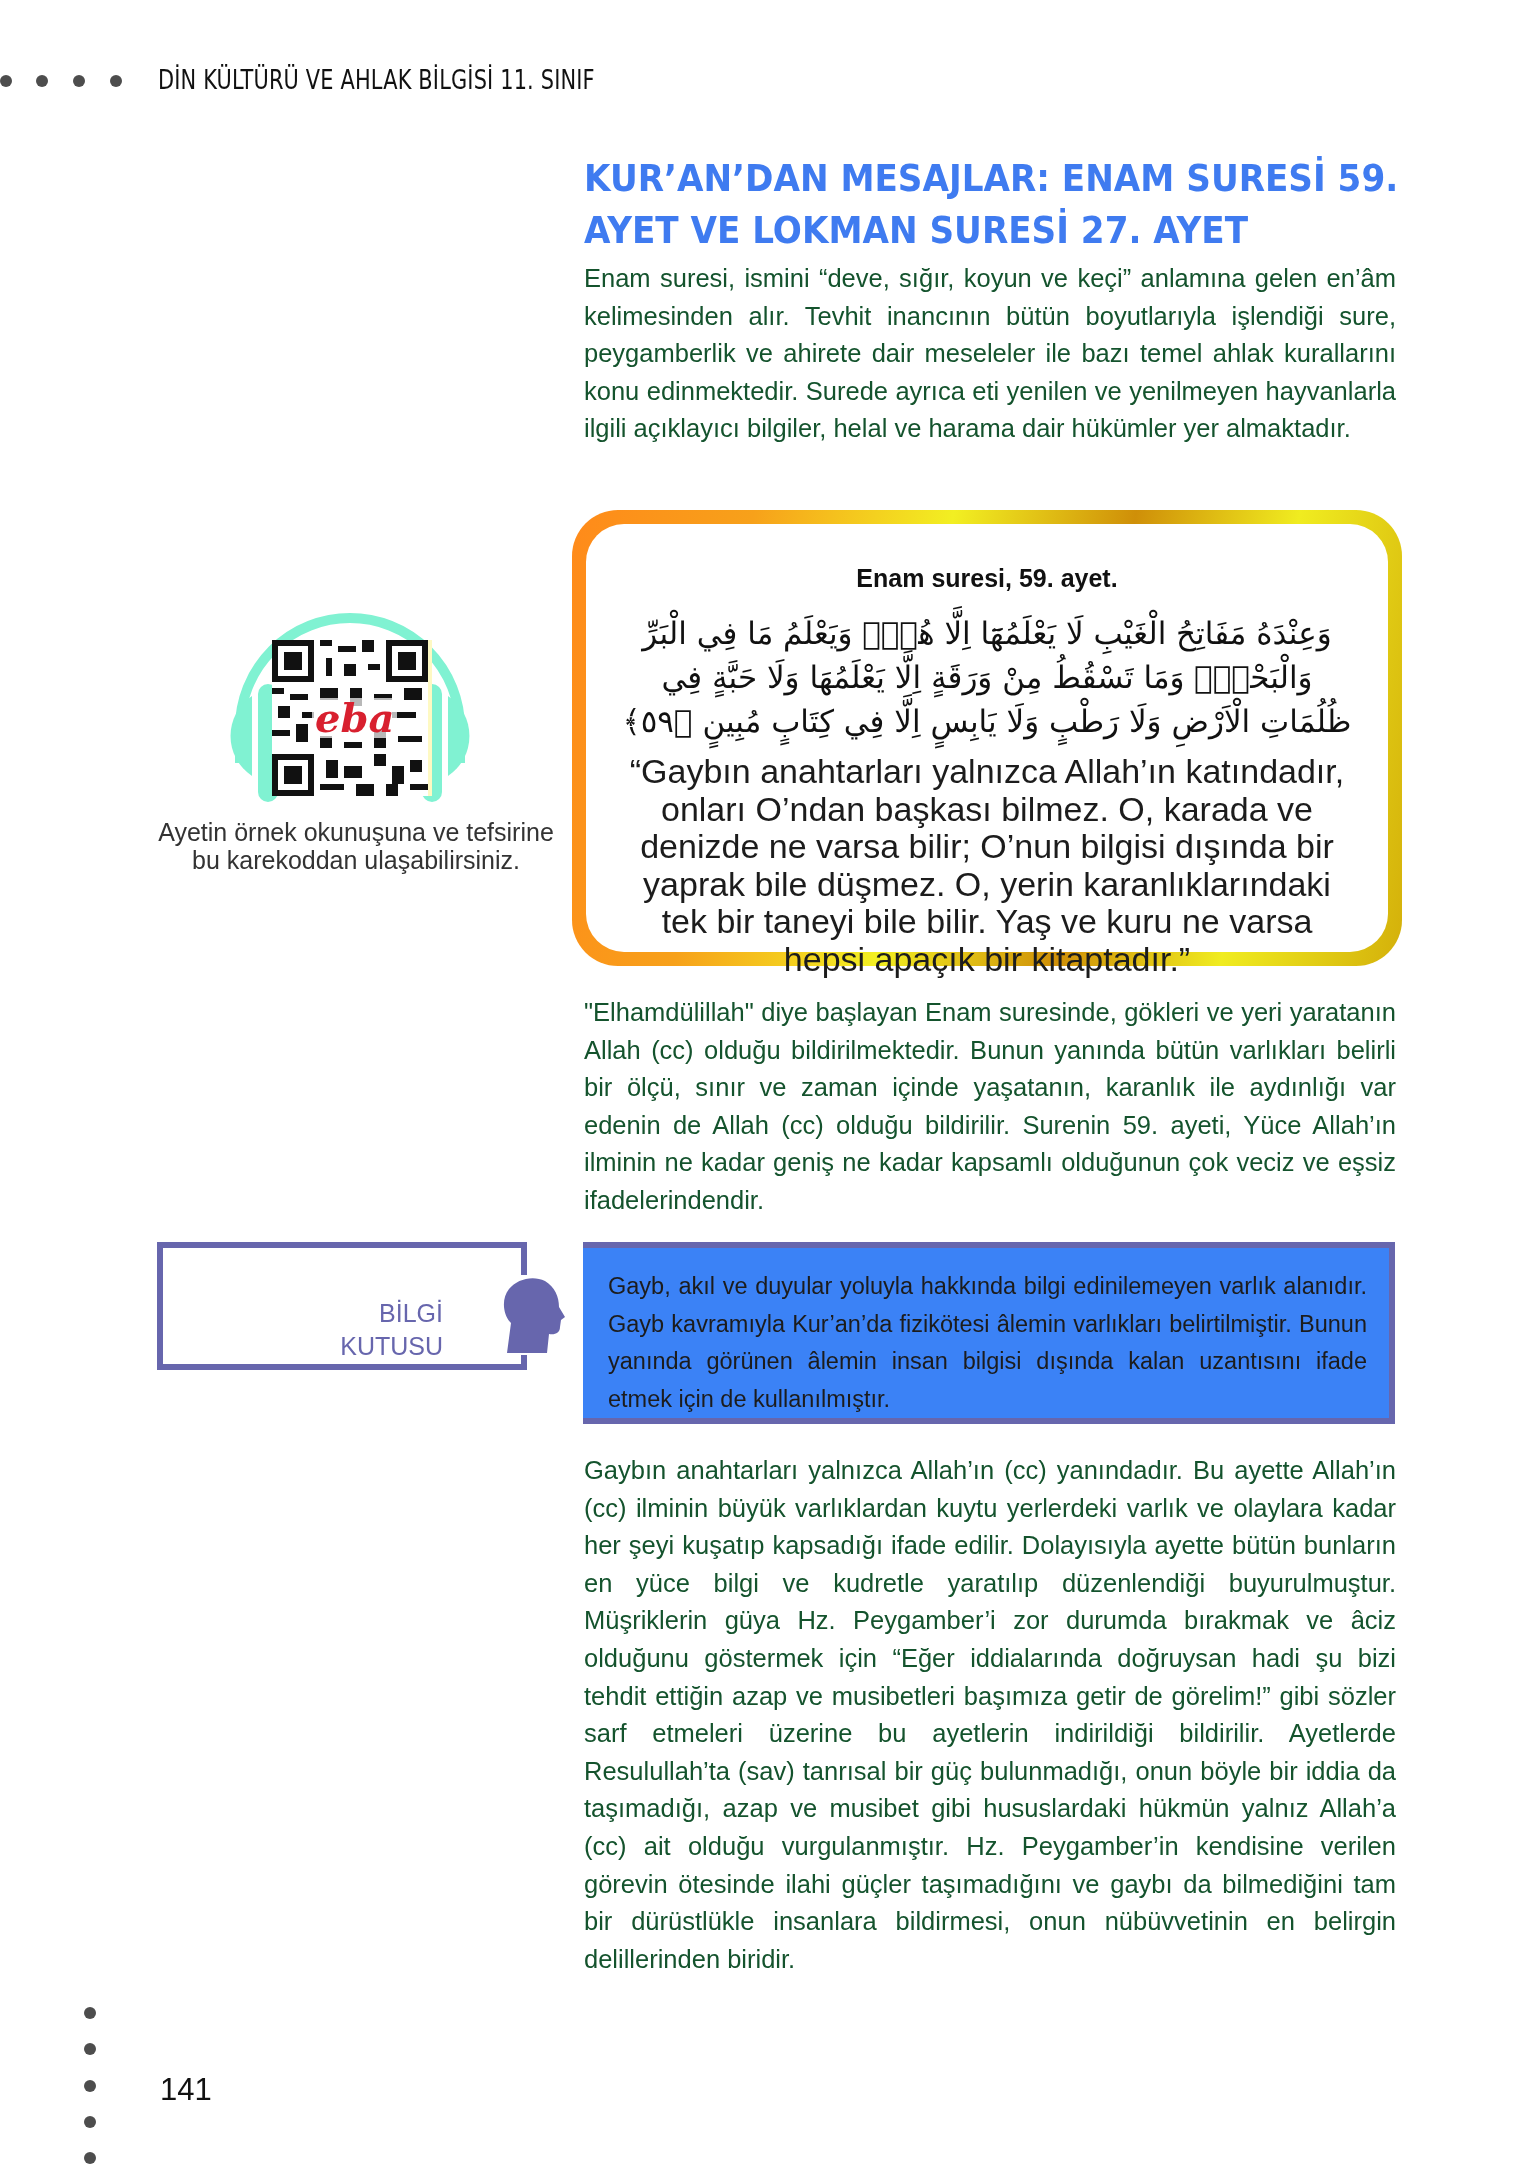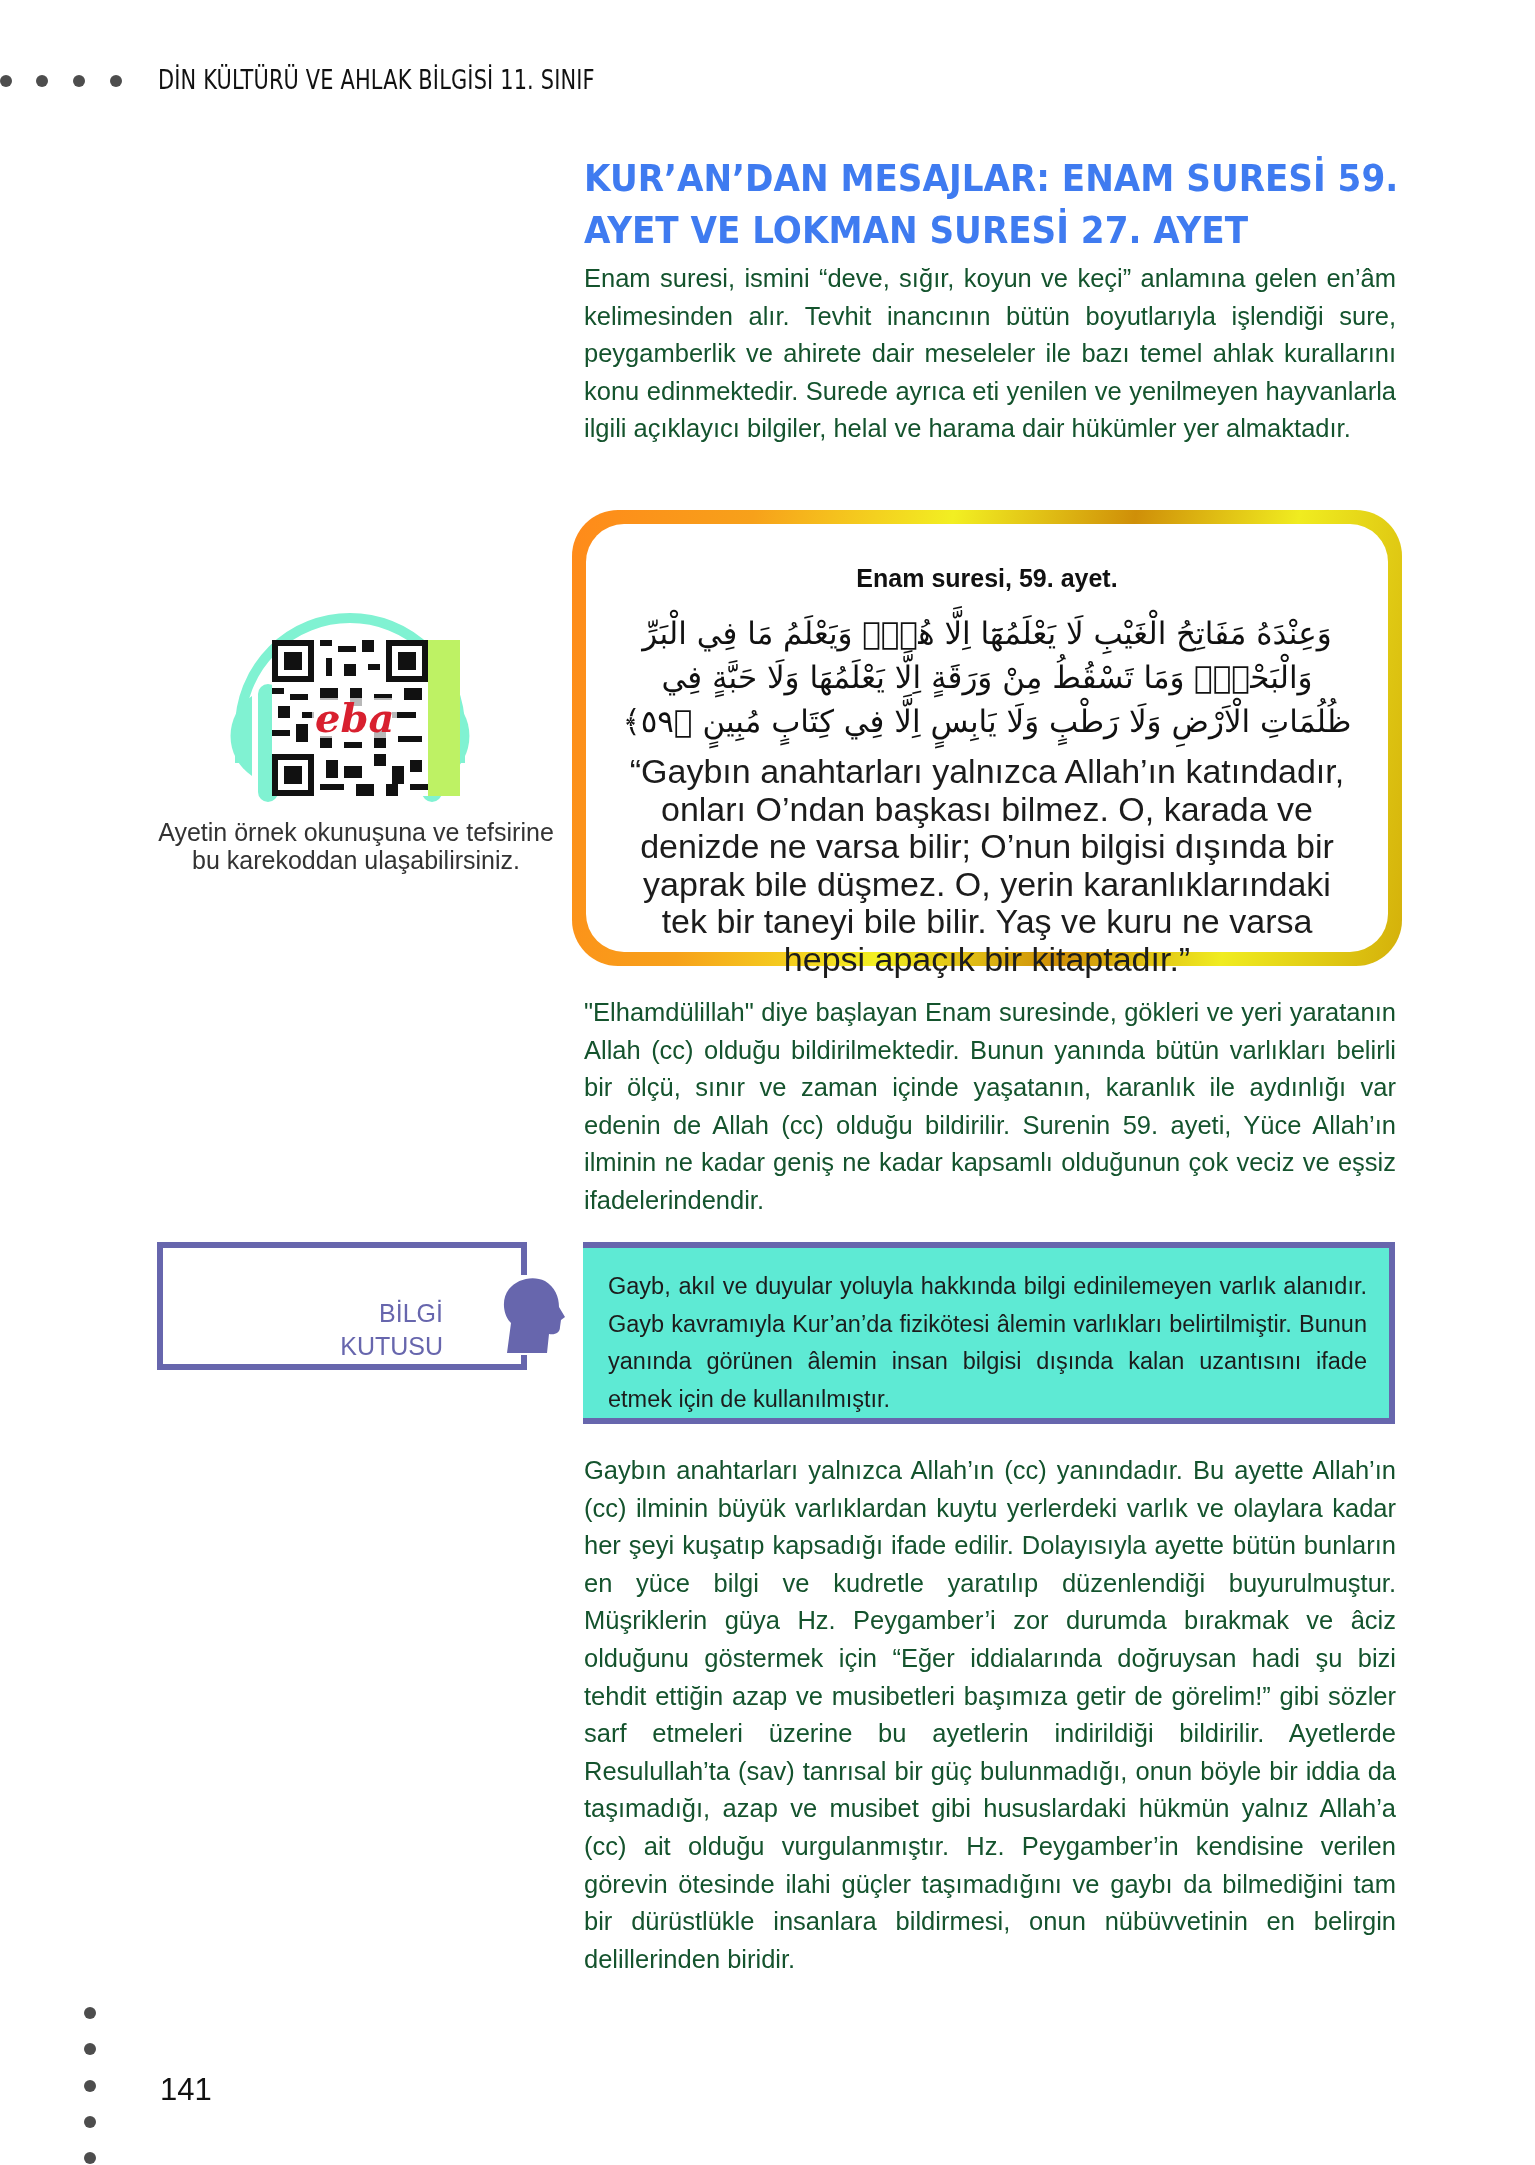--- a/index.html
+++ b/index.html
@@ -18,21 +18,21 @@
                background:linear-gradient(100deg,#ff8a1a 0%,#f7a11a 20%,#f2ef22 42%,#cf8f08 62%,#f0ec20 80%,#d4b00a 100%);
                box-sizing:border-box; }
   .verse-inner { width:100%; height:100%; background:#fff; border-radius:38px; box-sizing:border-box; padding-top:40px; text-align:center; }
   .verse-heading { font-weight:bold; font-size:25px; color:#111; }
   .arabic { direction:rtl; font-family:"DejaVu Serif", serif; font-size:31px; line-height:44px; color:#111; margin:18px 36px 0 36px; text-align:center; }
   .verse-translation { font-size:34px; line-height:37.5px; color:#1c1c1c; margin:10px 40px 0 40px; text-align:center; }
   .headphone { left:200px; top:578px; width:300px; height:230px; }
   .caption { left:156px; top:818px; width:400px; text-align:center; font-size:25px; line-height:28px; color:#333; }
   .bilgi-left { left:157px; top:1242px; width:370px; height:128px; border:6px solid #6766ad; box-sizing:border-box; }
   .bilgi-label { position:absolute; right:78px; top:49px; text-align:right; color:#6766ad; font-size:25px; line-height:33px; }
-  .bilgi-right { left:583px; top:1242px; width:812px; height:182px; border:6px solid #6766ad; border-left:none; background:#5eead4; box-sizing:border-box; }
+  .bilgi-right { left:583px; top:1242px; width:812px; height:182px; border:6px solid #6766ad; border-left:none; background:#3b82f6; box-sizing:border-box; }
   .bilgi-text { position:absolute; left:25px; top:20px; right:22px; font-size:23.5px; line-height:37.5px; text-align:justify; color:#1c1c1c; }
   .head-icon { left:497px; top:1275px; width:70px; height:80px; }
   .page-number { left:160px; top:2072px; font-size:31px; color:#111; }
 </style>
 </head>
 <body>
 
 <div>
   <span class="dot" style="left:0px;top:75px;"></span>
   <span class="dot" style="left:36px;top:75px;"></span>
@@ -51,21 +51,21 @@
 </div>
 
 <div>
   <svg class="abs headphone" viewBox="0 0 300 230">
     <path d="M40 185 L40 150 A110 110 0 0 1 260 150 L260 185" fill="none" stroke="#80f2d2" stroke-width="10"></path>
     <path d="M52 118 A48 48 0 0 0 52 198 Z" fill="#80f2d2"></path>
     <path d="M248 118 A48 48 0 0 1 248 198 Z" fill="#80f2d2"></path>
     <rect x="58" y="106" width="20" height="118" rx="10" fill="#80f2d2"></rect>
     <rect x="222" y="106" width="20" height="118" rx="10" fill="#80f2d2"></rect>
   </svg>
-  <div class="abs" style="left:272px;top:640px;width:188px;height:156px;background:#bef264;">
+  <div class="abs" style="left:272px;top:640px;width:160px;height:156px;background:#fef9c3;">
     <svg width="156" height="156" viewBox="0 0 26 26" shape-rendering="crispEdges">
       <rect width="26" height="26" fill="#fff"></rect>
       <g fill="#111">
         <rect x="0" y="0" width="7" height="7"></rect>
           <rect x="1" y="1" width="5" height="5" fill="#fff"></rect>
           <rect x="2" y="2" width="3" height="3"></rect>
         <rect x="19" y="0" width="7" height="7"></rect>
           <rect x="20" y="1" width="5" height="5" fill="#fff"></rect>
           <rect x="21" y="2" width="3" height="3"></rect>
         <rect x="0" y="19" width="7" height="7"></rect>

